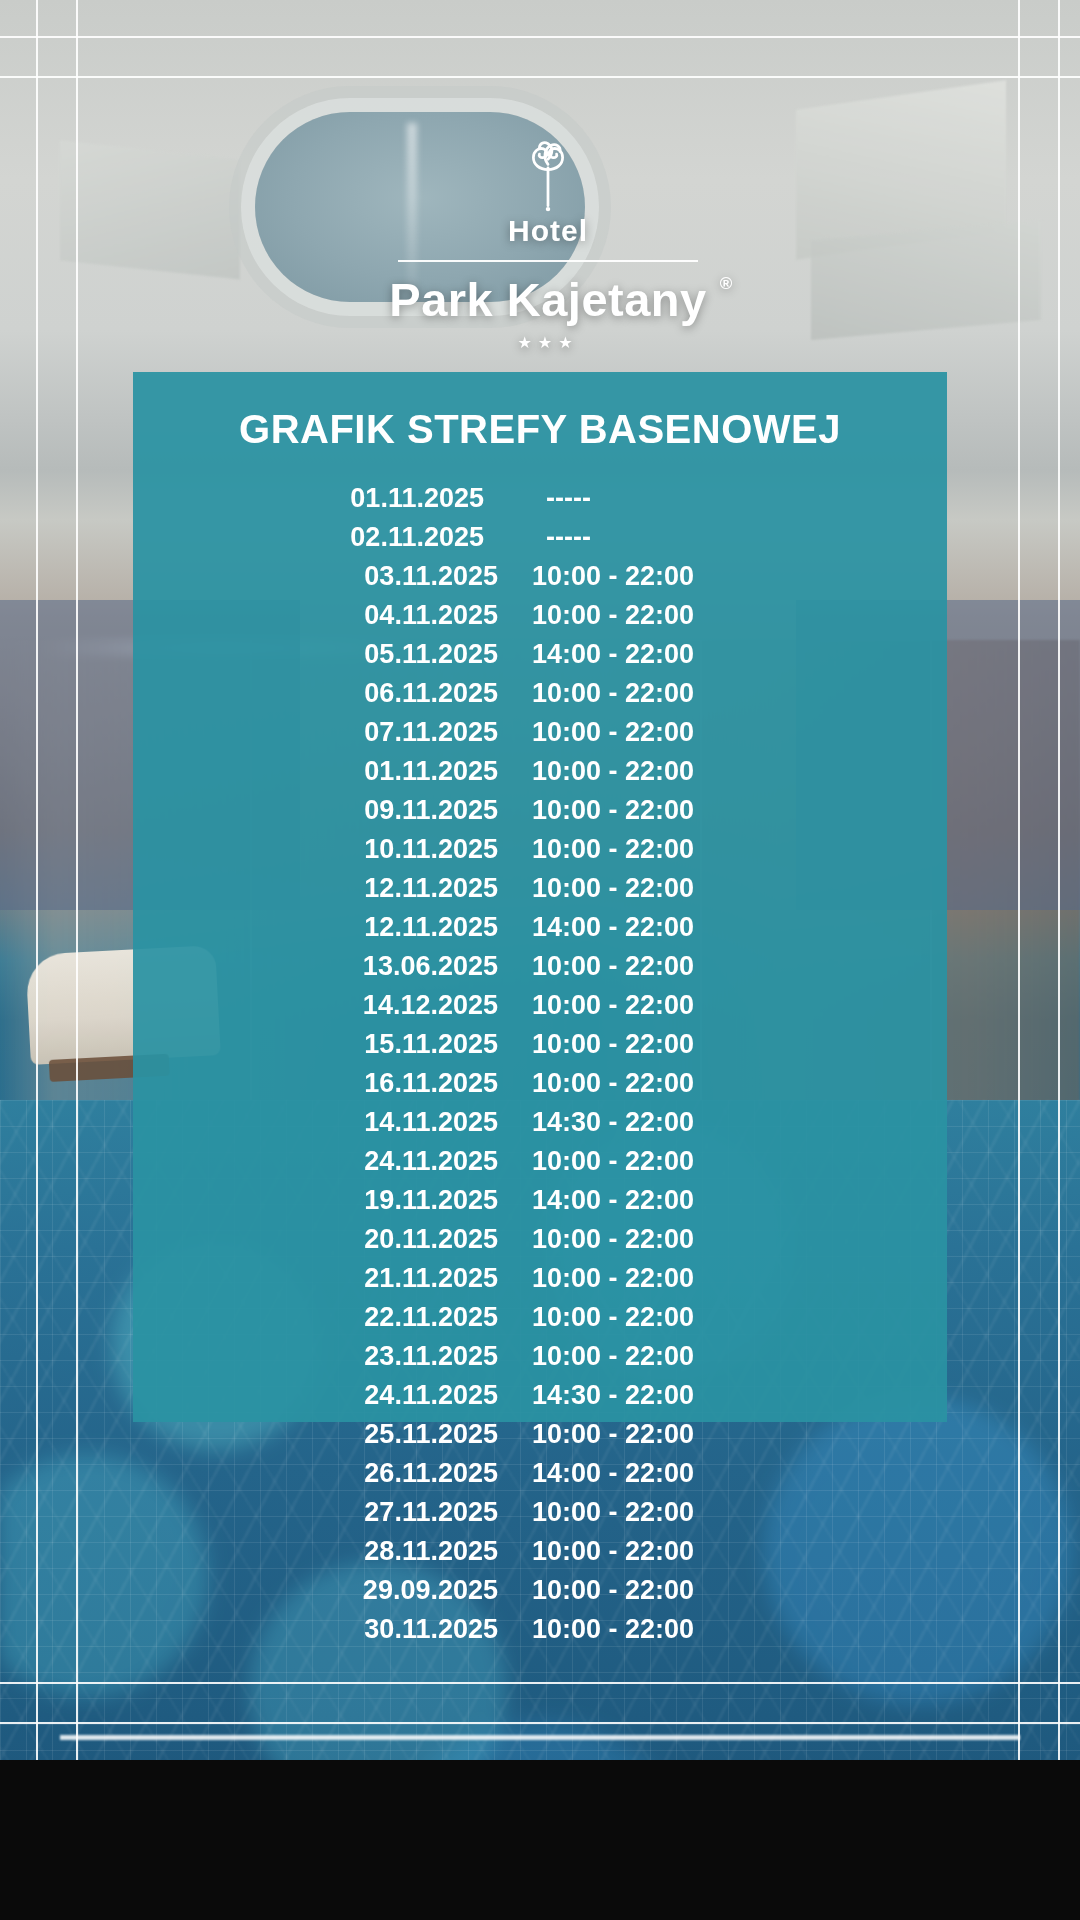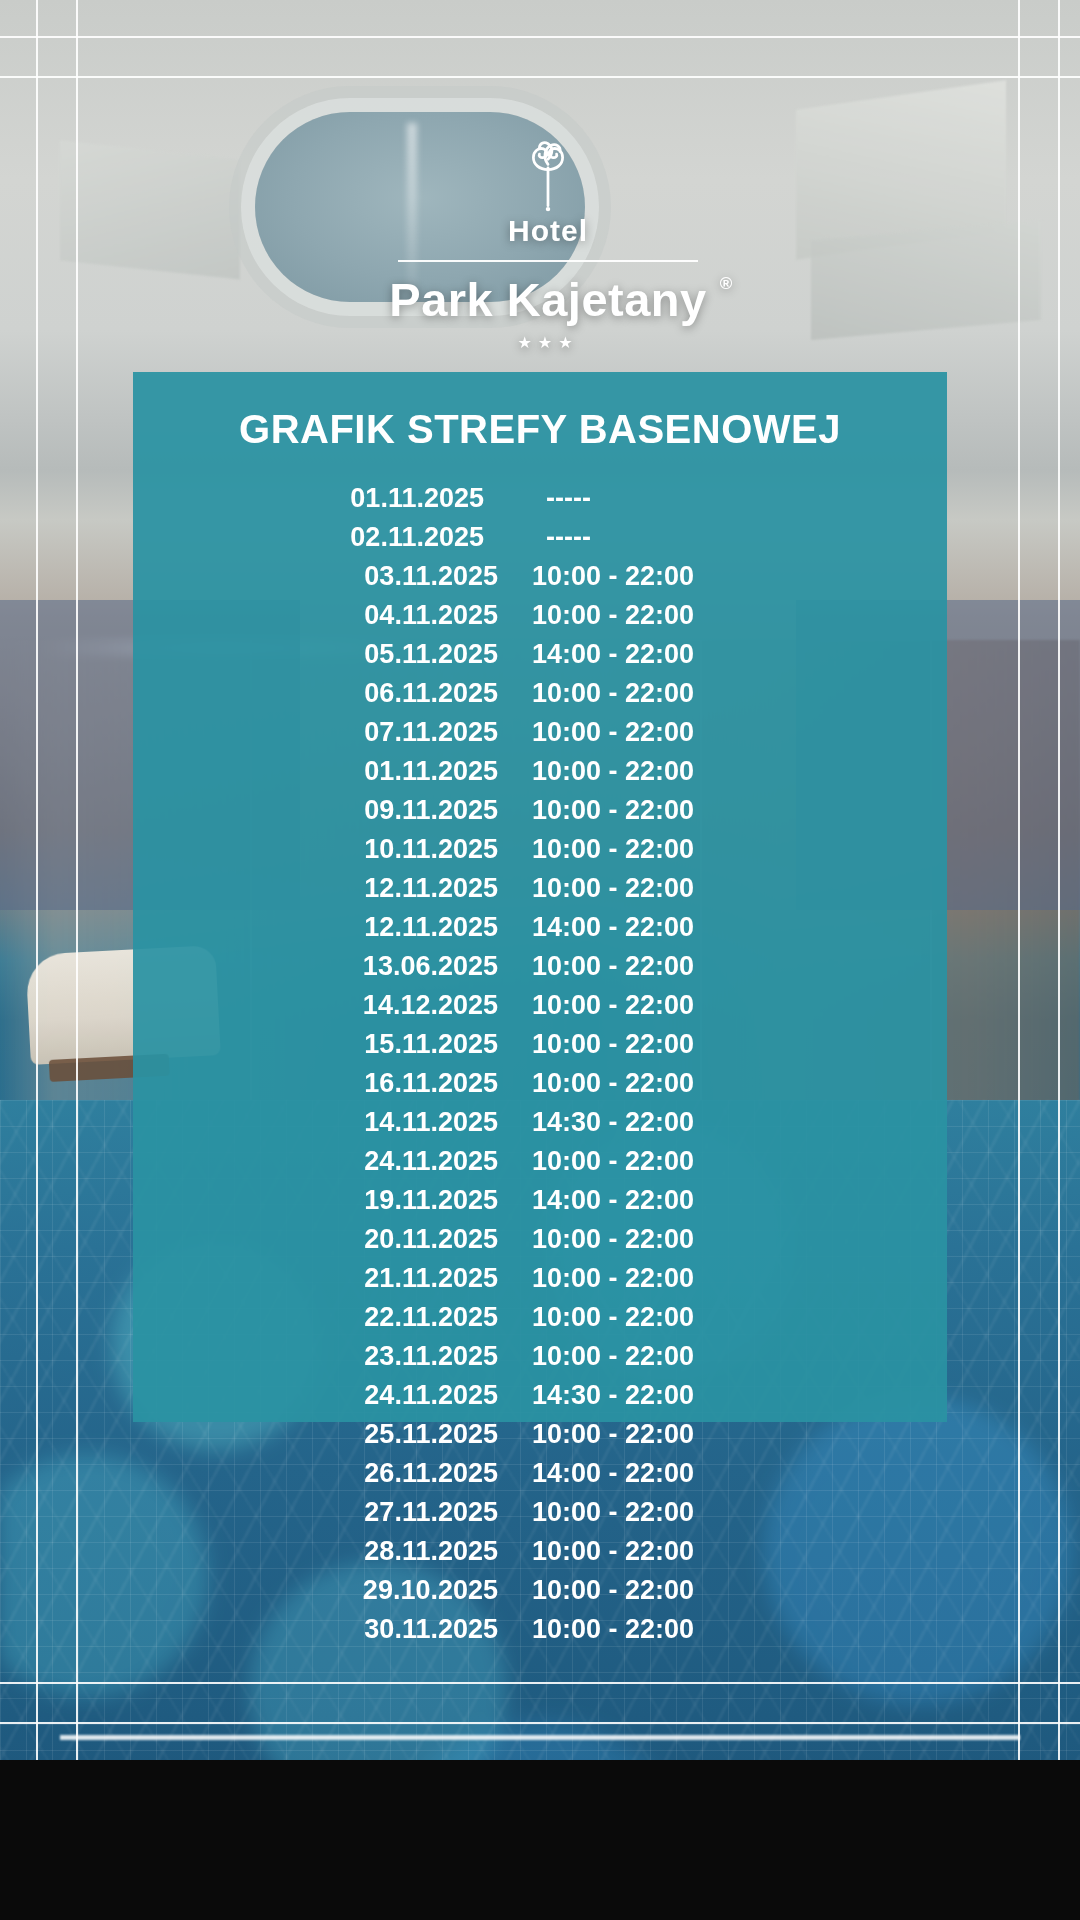--- a/index.html
+++ b/index.html
@@ -409,18 +409,18 @@
         <div class="row"><span class="date">19.11.2025</span><span class="hours">14:00 - 22:00</span></div>
         <div class="row"><span class="date">20.11.2025</span><span class="hours">10:00 - 22:00</span></div>
         <div class="row"><span class="date">21.11.2025</span><span class="hours">10:00 - 22:00</span></div>
         <div class="row"><span class="date">22.11.2025</span><span class="hours">10:00 - 22:00</span></div>
         <div class="row"><span class="date">23.11.2025</span><span class="hours">10:00 - 22:00</span></div>
         <div class="row"><span class="date">24.11.2025</span><span class="hours">14:30 - 22:00</span></div>
         <div class="row"><span class="date">25.11.2025</span><span class="hours">10:00 - 22:00</span></div>
         <div class="row"><span class="date">26.11.2025</span><span class="hours">14:00 - 22:00</span></div>
         <div class="row"><span class="date">27.11.2025</span><span class="hours">10:00 - 22:00</span></div>
         <div class="row"><span class="date">28.11.2025</span><span class="hours">10:00 - 22:00</span></div>
-        <div class="row"><span class="date">29.10.2025</span><span class="hours">10:00 - 22:00</span></div>
+        <div class="row"><span class="date">29.09.2025</span><span class="hours">10:00 - 22:00</span></div>
         <div class="row"><span class="date">30.11.2025</span><span class="hours">10:00 - 22:00</span></div>
       </div>
   </div>
 
 </div>
 
 </body></html>

